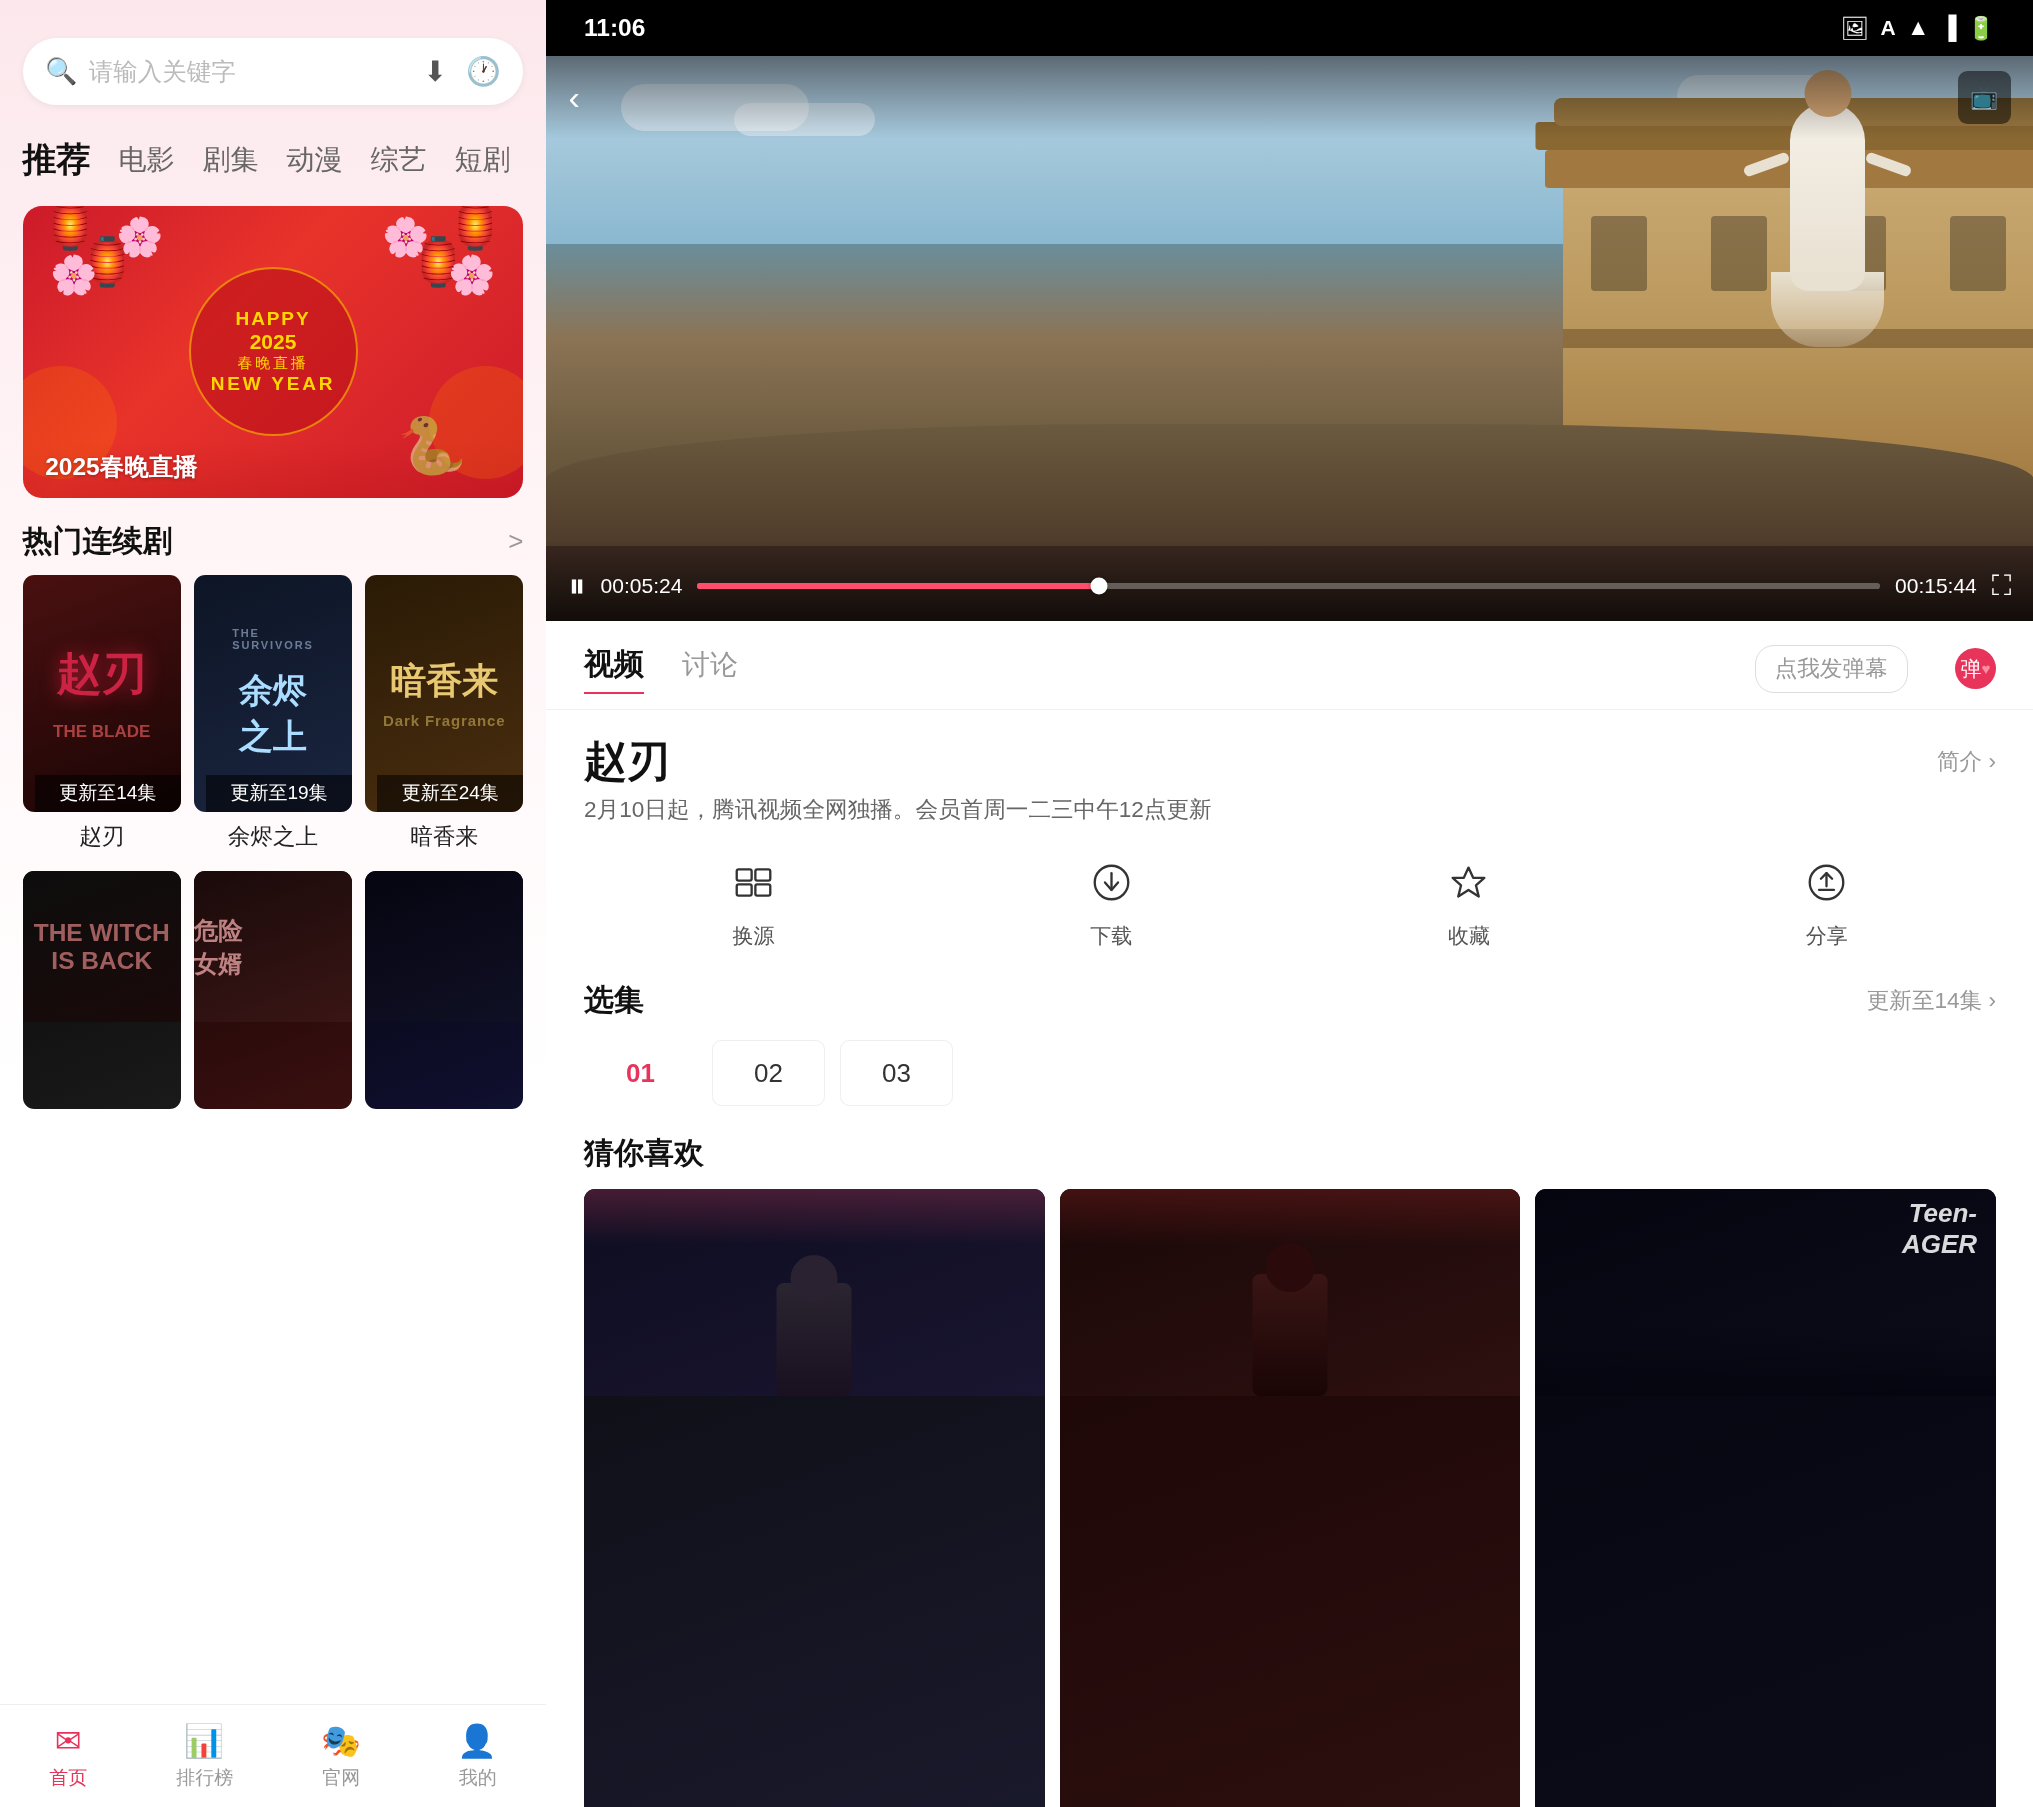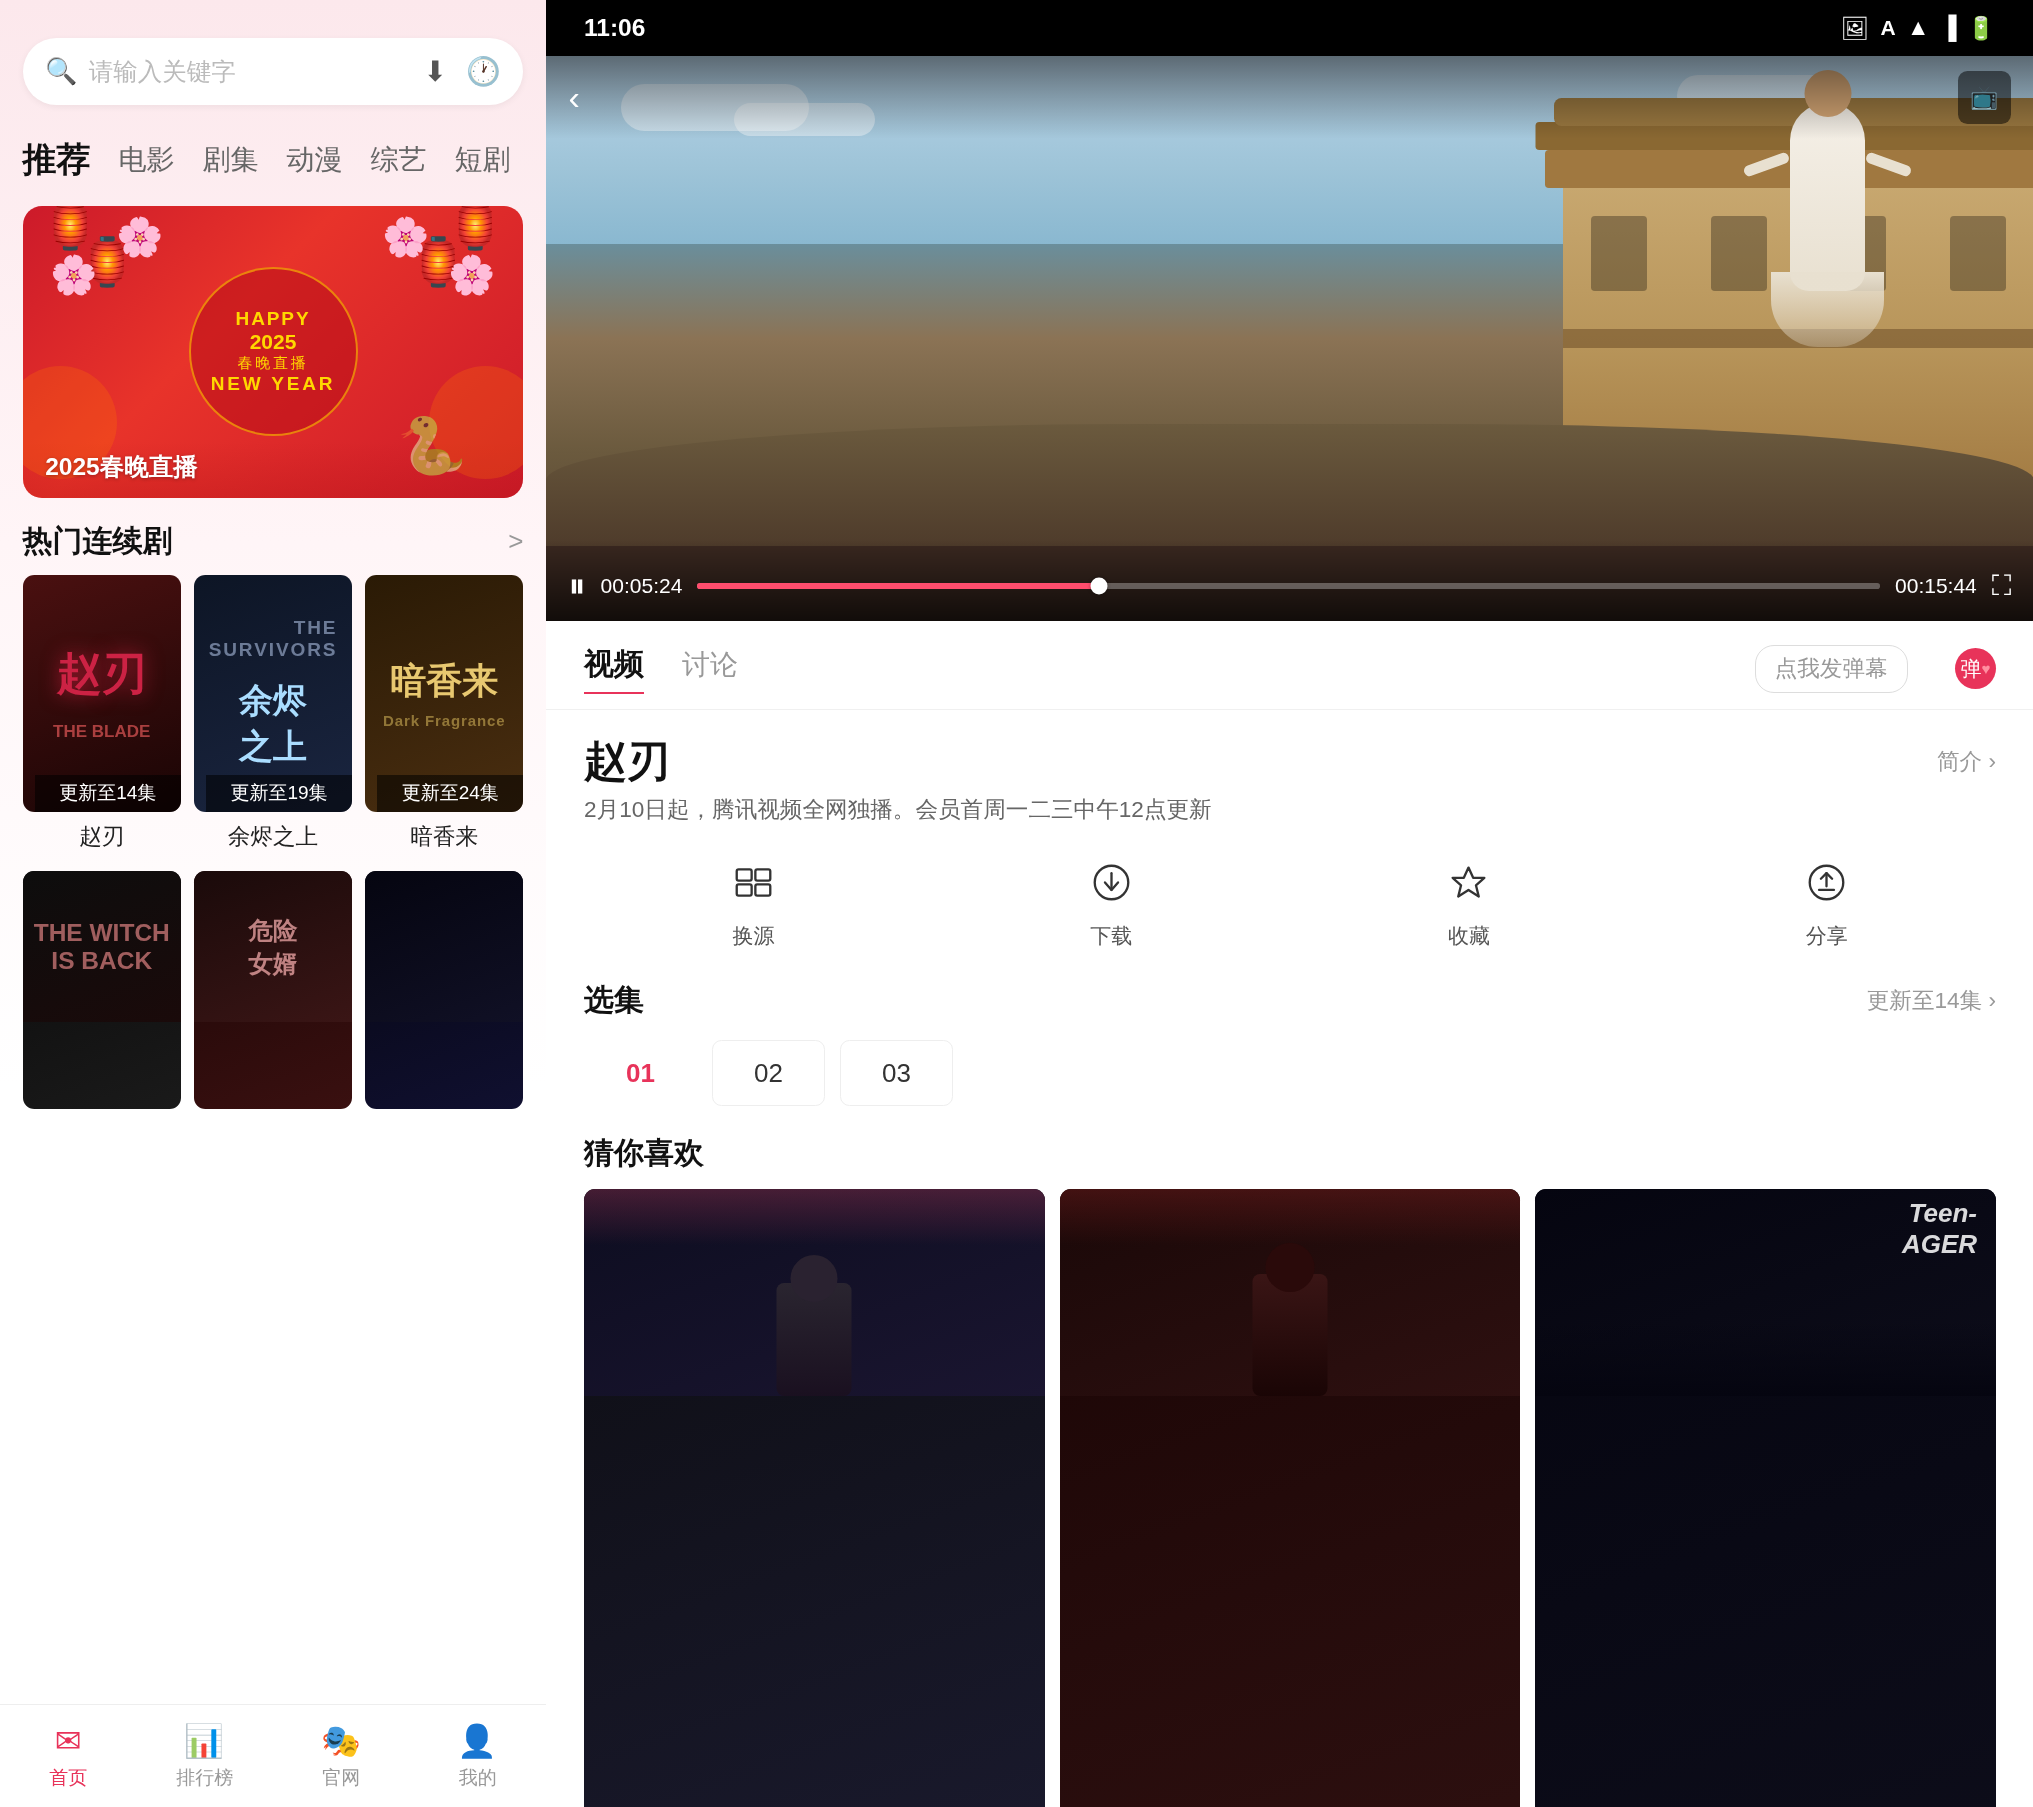--- a/index.html
+++ b/index.html
@@ -795,21 +795,21 @@
           <div style="font-size:17px; color:rgba(255,100,100,0.6); margin-top:18px;">THE BLADE</div>
         </div>
         <div class="drama-update-badge">更新至14集</div>
       </div>
       <span class="drama-name">赵刃</span>
     </div>
 
     <div class="drama-item">
       <div class="drama-thumb">
         <div class="drama-text-art d2">
-          <div style="font-size:19px; color:rgba(200,220,255,0.5); letter-spacing:1.9px; text-align:right;">THE<br>SURVIVORS</div>
+          <div style="font-size:11px; color:rgba(200,220,255,0.5); letter-spacing:1.9px; text-align:left;">THE<br>SURVIVORS</div>
           <div style="font-size:34px; color:#aaddff; font-weight:700; margin-top:17px;">余烬</div>
           <div style="font-size:34px; color:#aaddff; font-weight:900;">之上</div>
         </div>
         <div class="drama-update-badge">更新至19集</div>
       </div>
       <span class="drama-name">余烬之上</span>
     </div>
 
     <div class="drama-item">
       <div class="drama-thumb">
@@ -823,21 +823,21 @@
     </div>
   </div>
 
   <div class="second-row">
     <div class="second-thumb s-bg-1">
       <div style="width:100%;height:151px;background:linear-gradient(160deg,#0d0d0d,#1a0a0a);display:flex;align-items:center;justify-content:center;color:rgba(255,255,255,0.3);font-size:19px;">
         <div style="text-align:center;color:rgba(255,150,150,0.6);font-size:24.5px;font-weight:bold;">THE WITCH<br>IS BACK</div>
       </div>
     </div>
     <div class="second-thumb s-bg-2">
-      <div style="width:100%;height:151px;background:linear-gradient(160deg,#1a0a0a,#3a1515);display:flex;align-items:center;justify-content:center;">
+      <div style="width:100%;height:151px;background:linear-gradient(160deg,#1a0a0a,#3a1515);display:flex;align-items:center;">
         <div style="text-align:center;color:rgba(255,180,180,0.7);font-size:24.5px;font-weight:bold;">危险<br>女婿</div>
       </div>
     </div>
     <div class="second-thumb s-bg-3">
       <div style="width:100%;height:151px;background:linear-gradient(160deg,#050510,#101025);display:flex;align-items:center;justify-content:center;">
         <div style="text-align:center;color:rgba(180,200,255,0.6);font-size:19px;"></div>
       </div>
     </div>
   </div>
 

